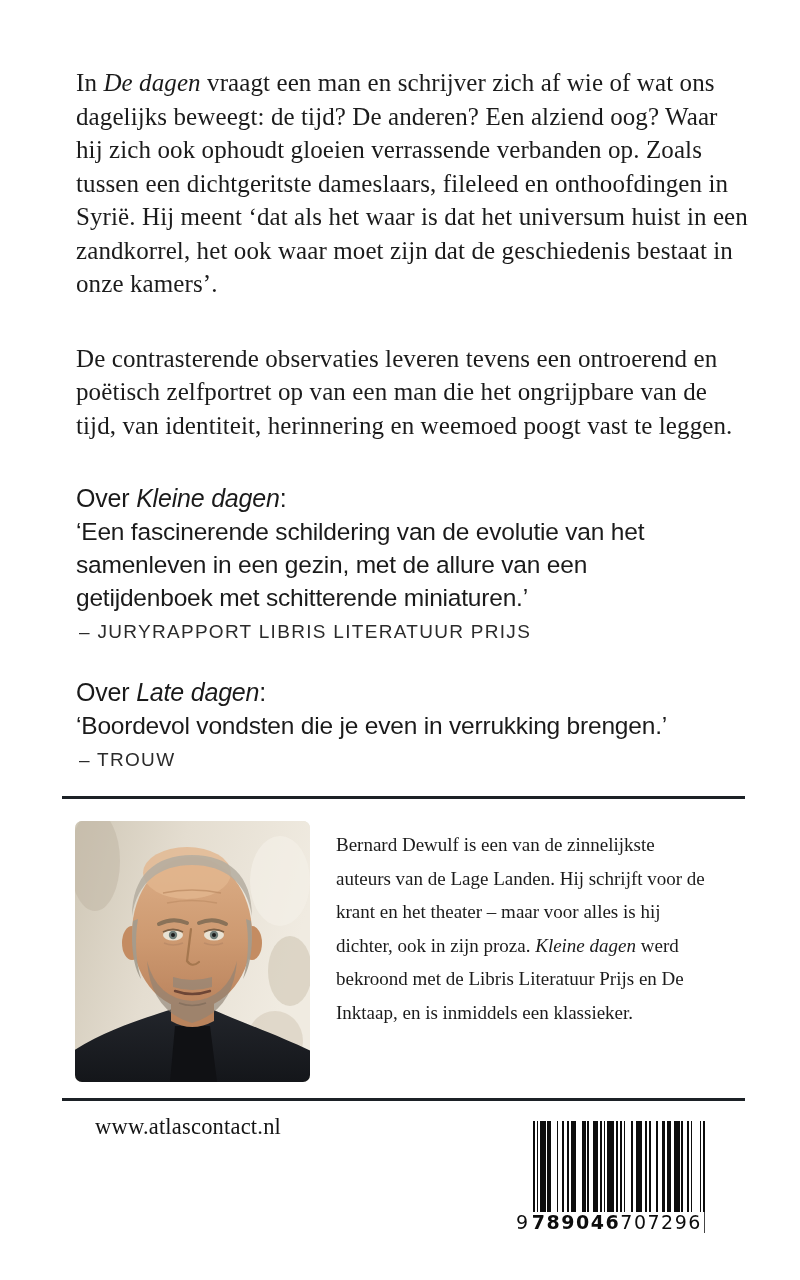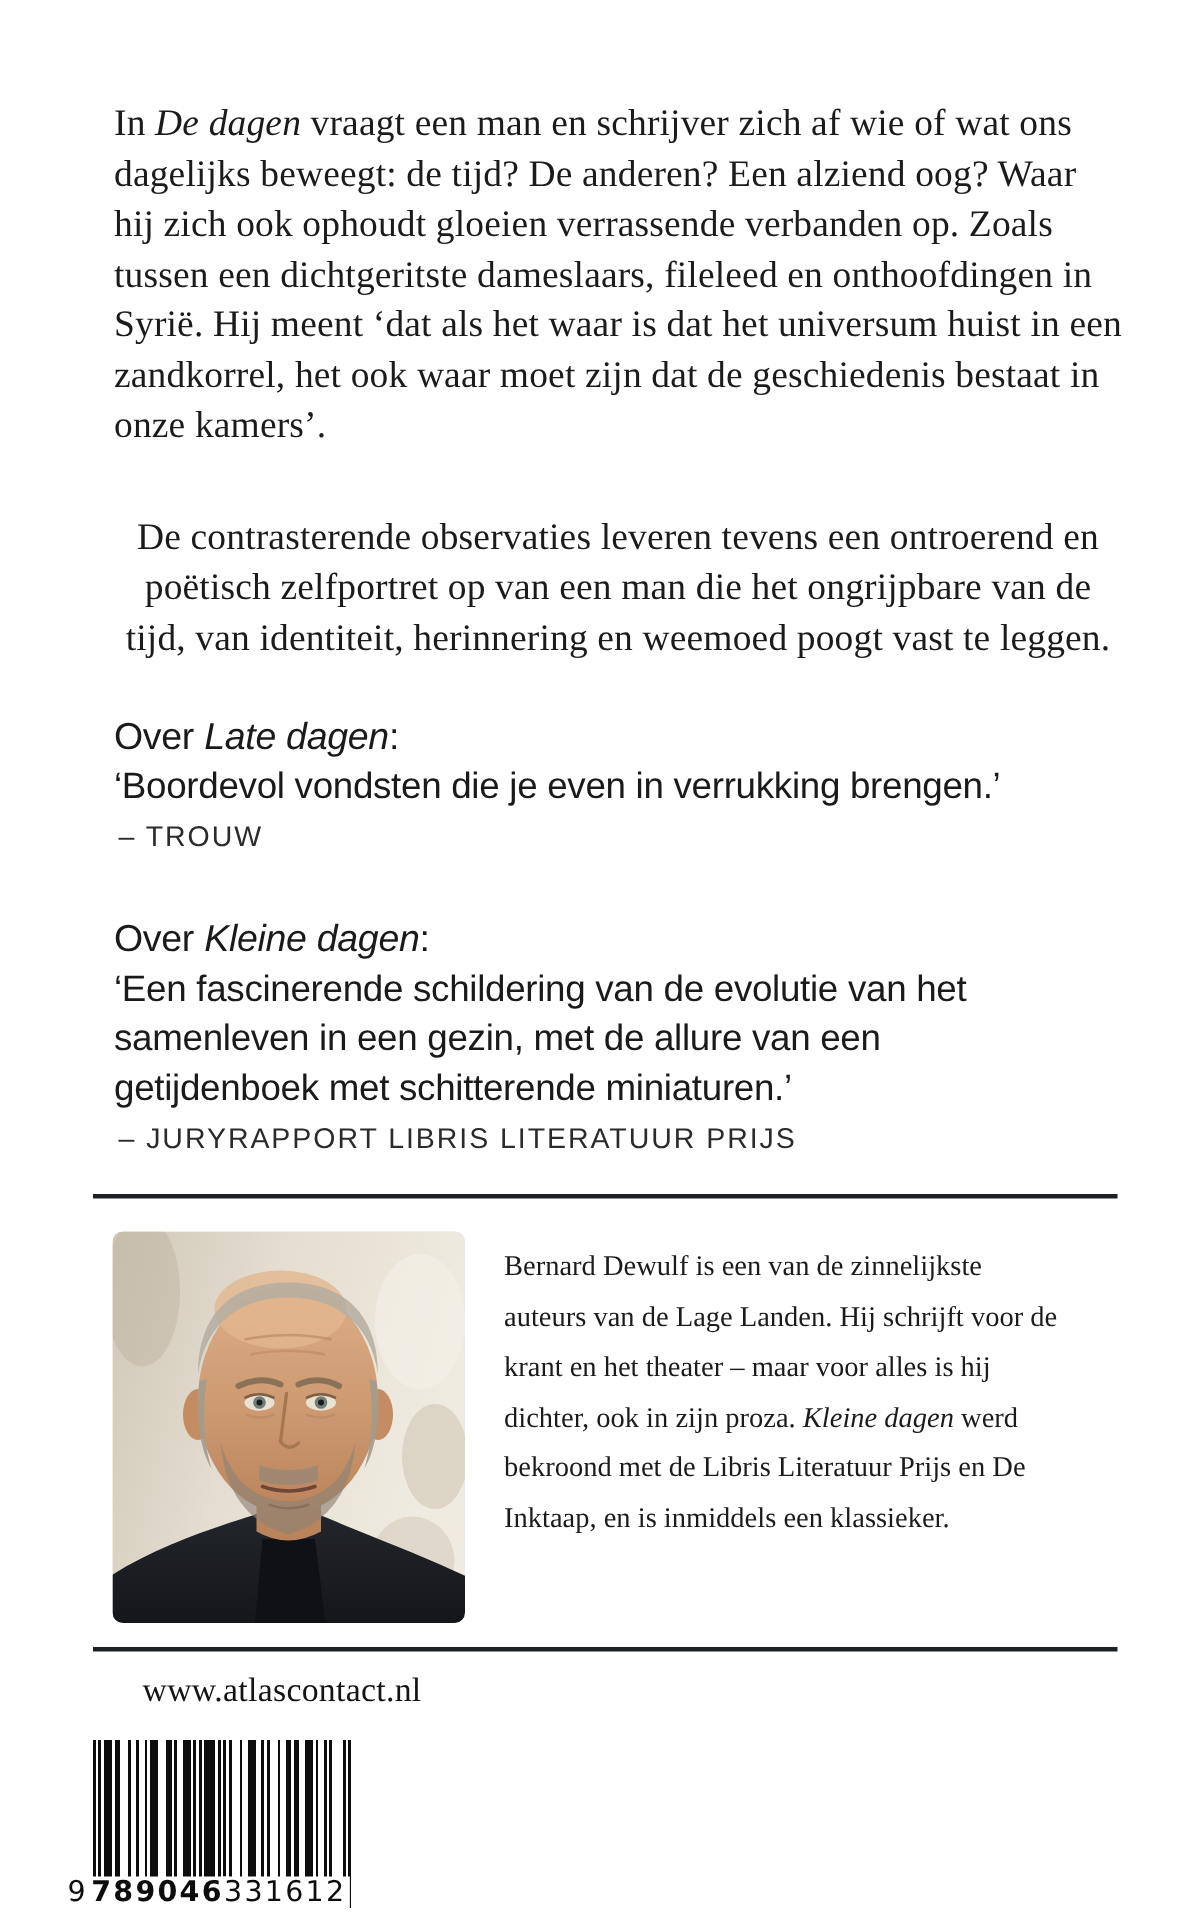--- a/index.html
+++ b/index.html
@@ -16,21 +16,21 @@
     padding: 66px 87px 0 62px;
   }
   
   .synopsis p {
     margin: 0 0 0 14px;
     width: 672px;
     font-size: 25px;
     line-height: 33.5px;
     letter-spacing: 0.1px;
   }
-  .synopsis p + p { margin-top: 41px; text-align: center; }
+  .synopsis p + p { margin-top: 41px; }
   .it { font-style: italic; }
 
   
   .review { margin: 0 0 0 14px; font-family: "Liberation Sans", "DejaVu Sans", sans-serif; color: #1a1a1a; }
   .review-1 { margin-top: 40px; }
   .review-2 { margin-top: 33px; }
   .review-heading { font-size: 25px; line-height: 33px; letter-spacing: -0.2px; }
   .review-quote {
     font-size: 24.5px;
     line-height: 33px;
@@ -77,21 +77,20 @@
     width: 415px;
     font-size: 19px;
     line-height: 33.5px;
   }
 
   
   .footer-row {
     display: flex;
     justify-content: space-between;
     align-items: flex-start;
-    flex-direction: column;
   }
   .website {
     margin: 13px 0 0 33px;
     font-size: 22.5px;
     letter-spacing: 0.2px;
     color: #141414;
   }
   .barcode {
     position: relative;
     width: 172px;
@@ -115,30 +114,30 @@
 </head>
 <body>
 
 <div class="page">
 
   <div class="synopsis">
     <p><span>In </span><span class="it">De dagen</span><span> vraagt een man en schrijver zich af wie of wat ons dagelijks beweegt: de tijd? De anderen? Een alziend oog? Waar hij zich ook ophoudt gloeien verrassende verbanden op. Zoals tussen een dichtgeritste dameslaars, fileleed en onthoofdingen in Syrië. Hij meent ‘dat als het waar is dat het universum huist in een zandkorrel, het ook waar moet zijn dat de geschiedenis bestaat in onze kamers’.</span></p>
     <p><span>De contrasterende observaties leveren tevens een ontroerend en poëtisch zelfportret op van een man die het ongrijpbare van de tijd, van identiteit, herinnering en weemoed poogt vast te leggen.</span></p>
   </div>
 
+  <div class="review review-1">
+    <div class="review-heading"><span>Over </span><span class="it">Kleine dagen</span><span>:</span></div>
+    <p class="review-quote">‘Een fascinerende schildering van de evolutie van het samenleven in een gezin, met de allure van een getijdenboek met schitterende miniaturen.’</p>
+    <div class="review-source">– JURYRAPPORT LIBRIS LITERATUUR PRIJS</div>
+  </div>
+
   <div class="review review-2">
     <div class="review-heading"><span>Over </span><span class="it">Late dagen</span><span>:</span></div>
     <p class="review-quote">‘Boordevol vondsten die je even in verrukking brengen.’</p>
     <div class="review-source">– TROUW</div>
-  </div>
-
-  <div class="review review-1">
-    <div class="review-heading"><span>Over </span><span class="it">Kleine dagen</span><span>:</span></div>
-    <p class="review-quote">‘Een fascinerende schildering van de evolutie van het samenleven in een gezin, met de allure van een getijdenboek met schitterende miniaturen.’</p>
-    <div class="review-source">– JURYRAPPORT LIBRIS LITERATUUR PRIJS</div>
   </div>
 
   <hr class="rule rule-top">
 
   <div class="author-row">
     <div class="author-photo">
 
       <svg viewBox="0 0 235 261" xmlns="http://www.w3.org/2000/svg">
         <defs>
           <linearGradient id="wall" x1="0" y1="0" x2="1" y2="0.3">
@@ -257,17 +256,17 @@
             <rect x="80" y="0" width="1" height="24.8"></rect>
             <rect x="82" y="0" width="1" height="24.8"></rect>
             <rect x="85" y="0" width="1" height="24.8"></rect>
             <rect x="87" y="0" width="1" height="24.8"></rect>
             <rect x="92" y="0" width="1" height="30"></rect>
             <rect x="94" y="0" width="1" height="30"></rect>
           </svg>
         </div>
       <span class="bc-digit bc-d1">9</span>
       <span class="bc-group bc-g1">789046</span>
-      <span class="bc-group bc-g2">331612</span>
+      <span class="bc-group bc-g2">707296</span>
     </div>
   </div>
 
 </div>
 
 </body></html>

